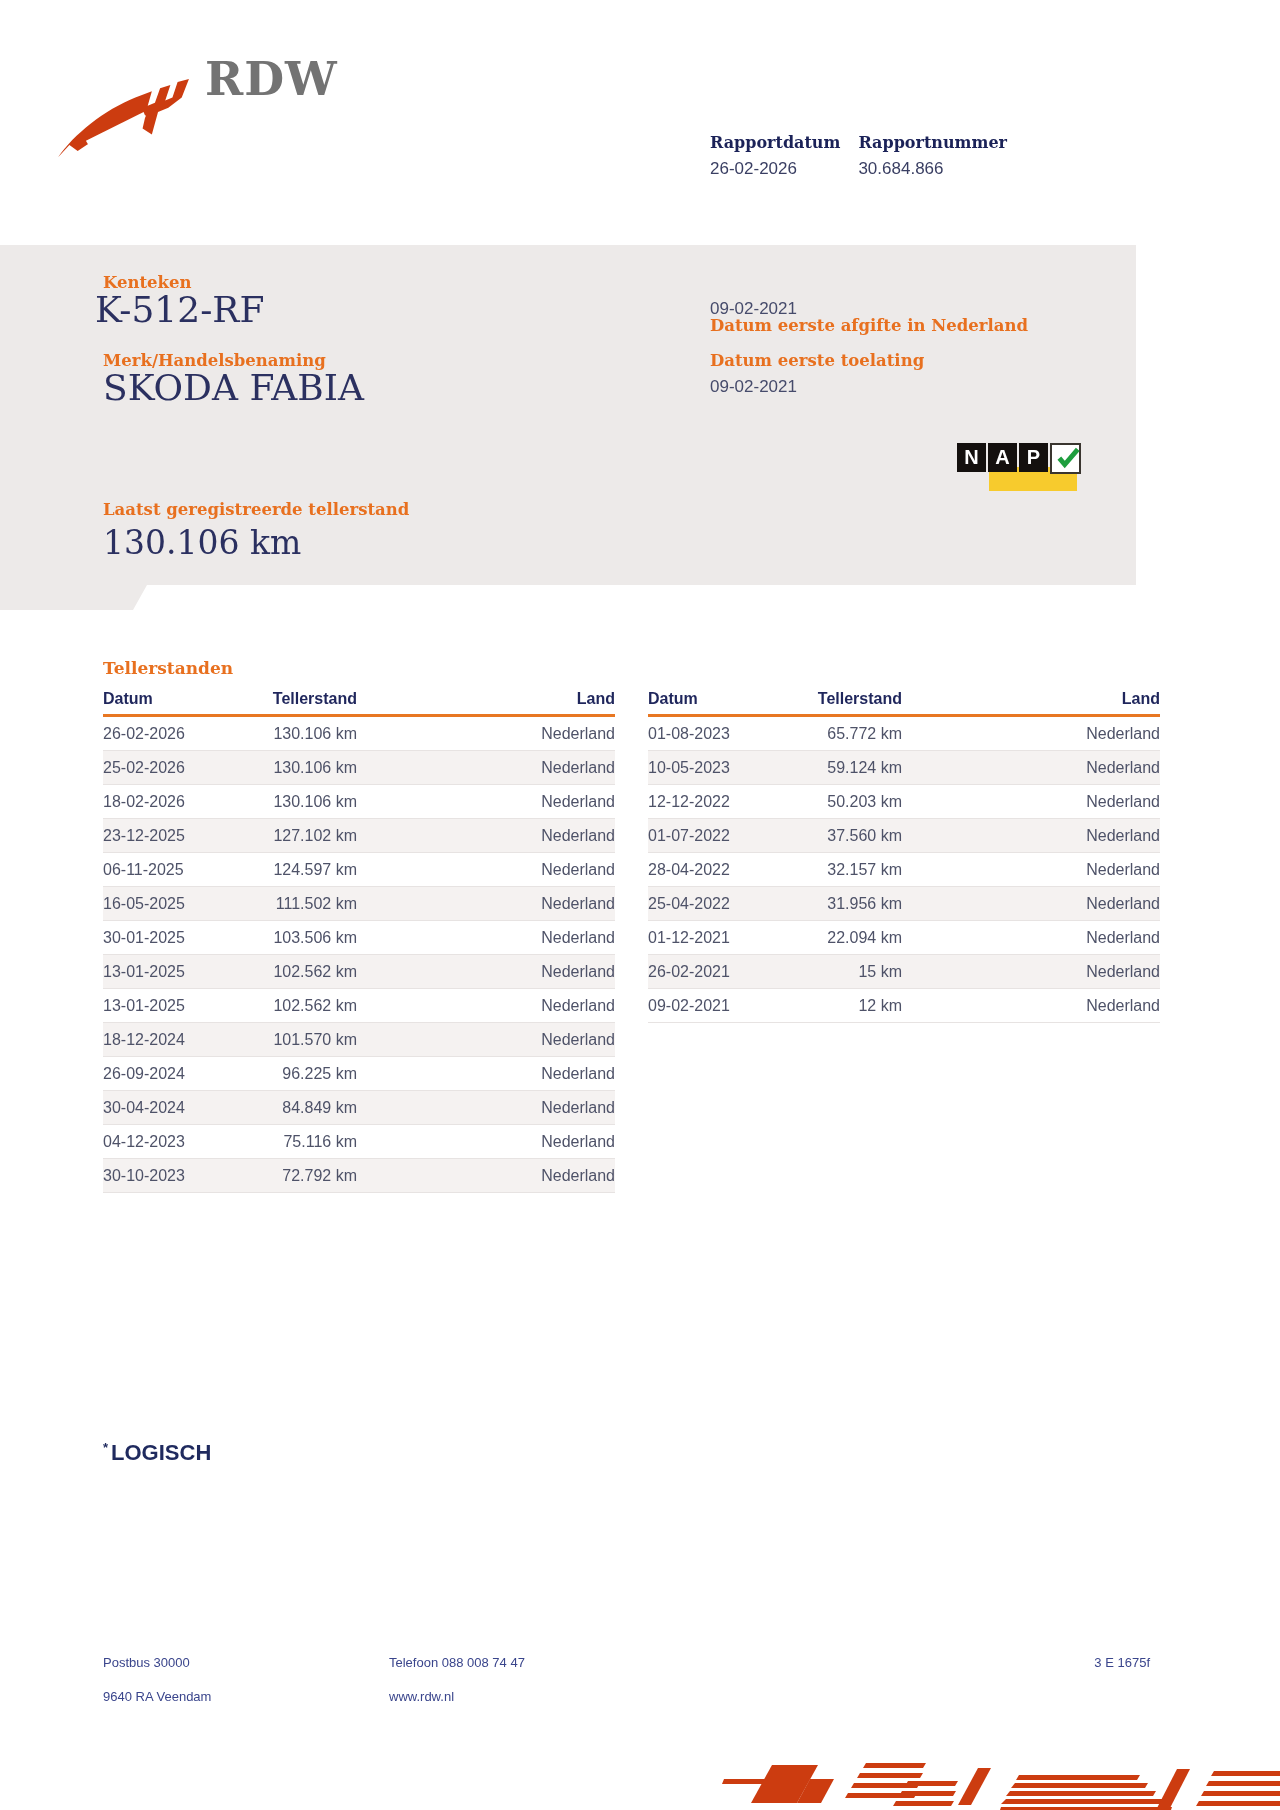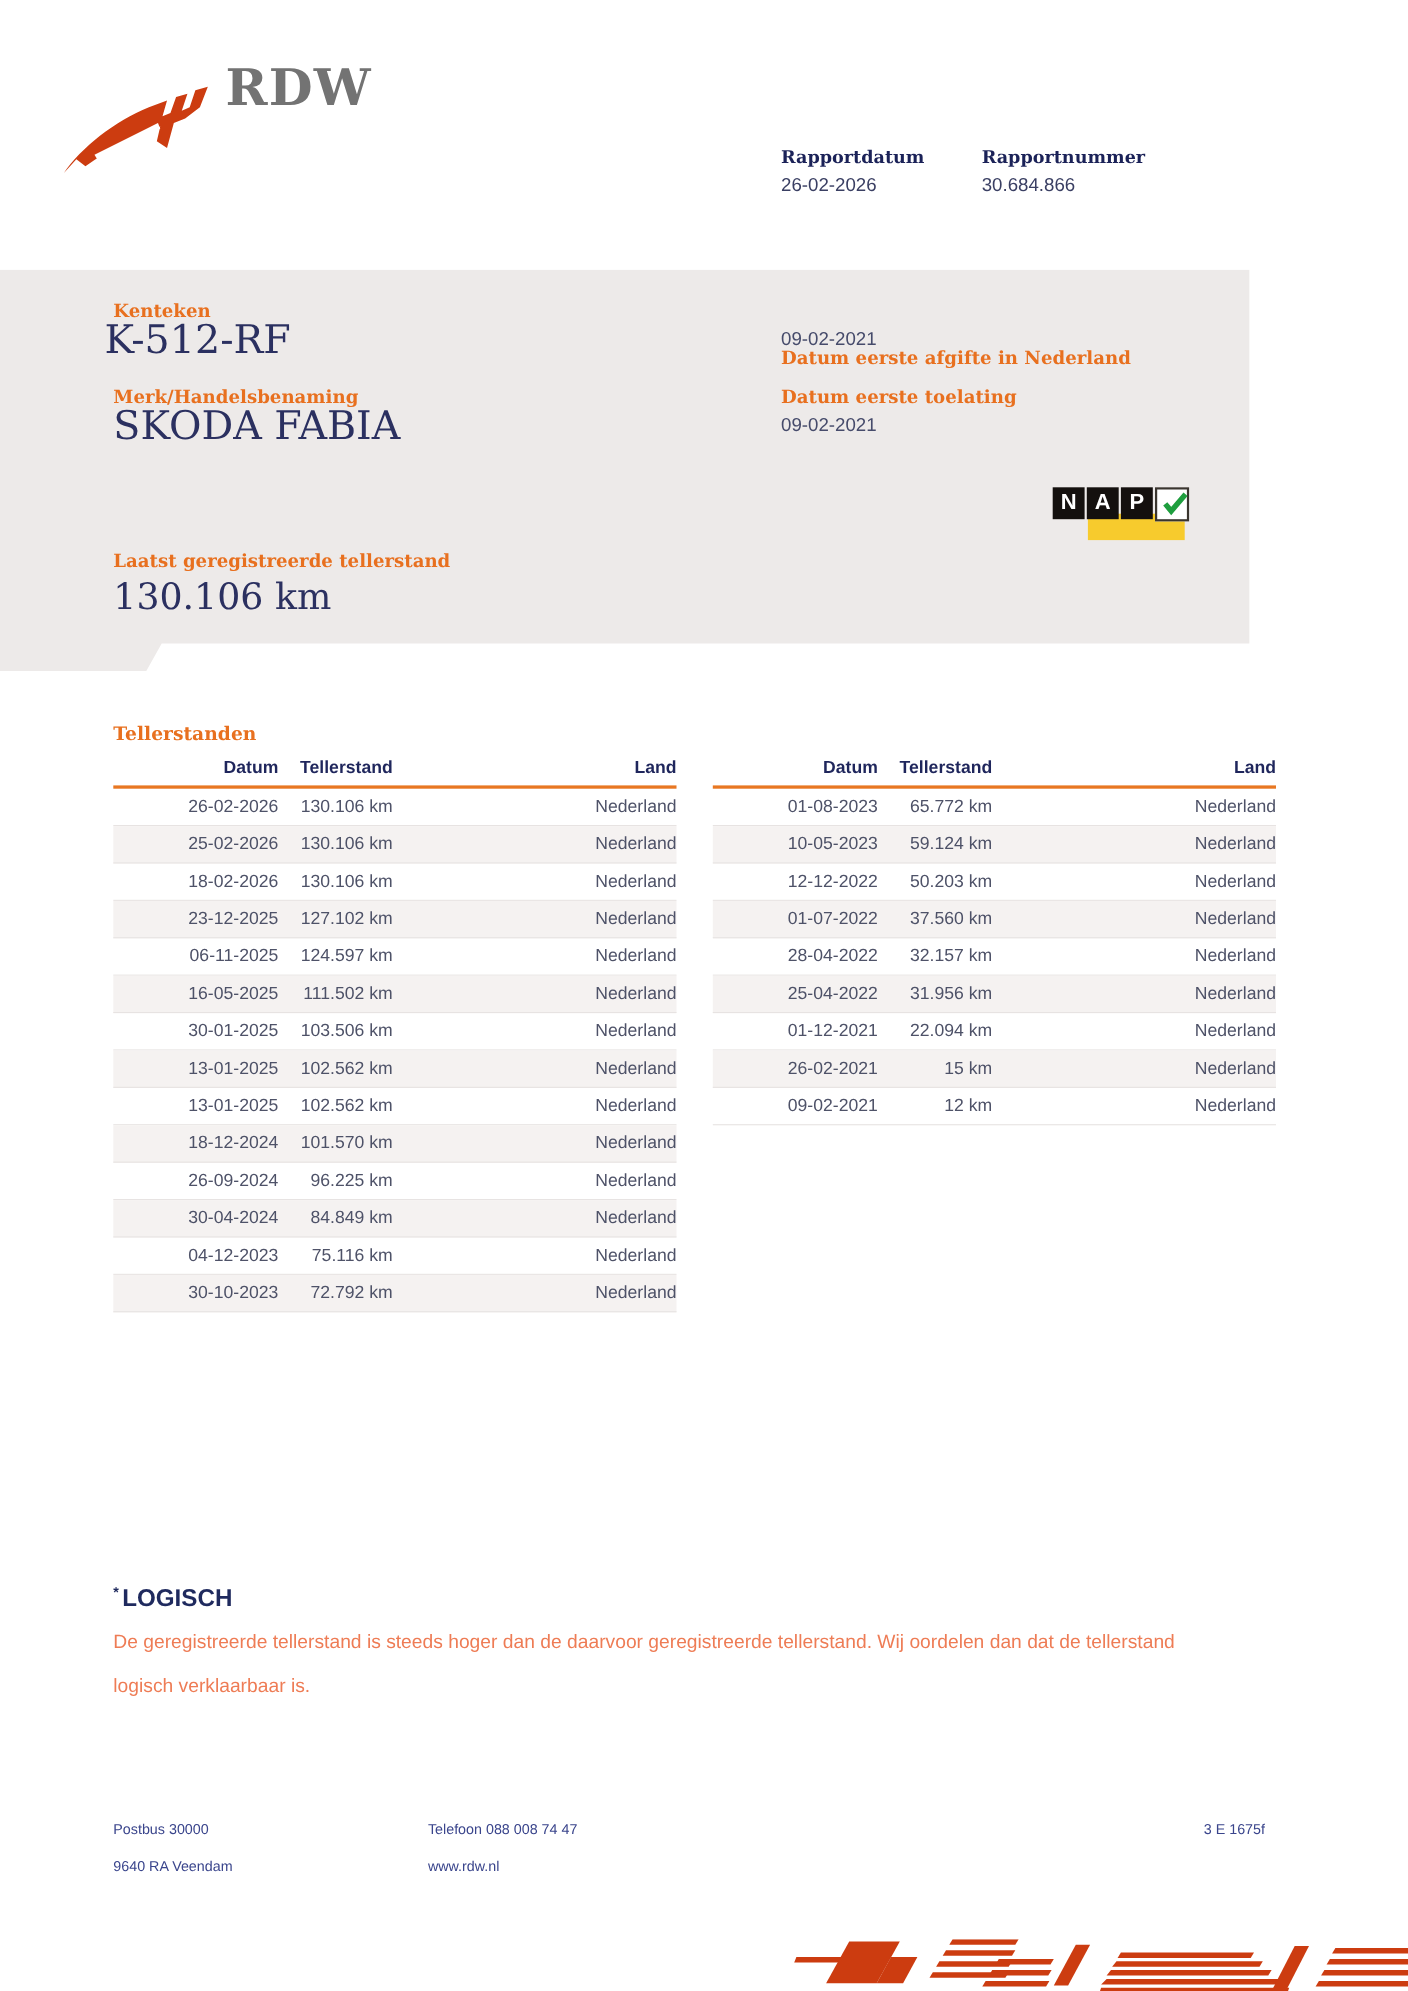--- a/index.html
+++ b/index.html
@@ -5,21 +5,21 @@
   html,body{margin:0;padding:0;background:#fff;}
   .page{position:relative;width:1280px;height:1810px;background:#ffffff;overflow:hidden;
         font-family:"Liberation Sans",sans-serif;color:#2b3060;}
 
   
   .logo-swoosh{position:absolute;left:55px;top:68px;width:136px;height:94px;}
   .logo-text{position:absolute;left:205px;top:52px;font-family:"DejaVu Serif",serif;
              font-weight:bold;font-size:46px;color:#737373;letter-spacing:1px;}
   .doc-title{position:absolute;left:710px;top:55px;font-family:"DejaVu Serif",serif;
              font-size:35px;color:#e8711c;}
-  .report-meta{position:absolute;left:710px;top:133px;display:flex;gap:52px;}
+  .report-meta{position:absolute;left:710px;top:133px;display:flex;gap:18px;}
   .meta-label{font-family:"DejaVu Serif",serif;font-weight:bold;font-size:16px;color:#1b2258;}
   .meta-value{margin-top:7px;font-size:17px;color:#3a3f63;}
 
   
   .grey-box{position:absolute;left:0;top:245px;width:1276px;height:365px;background:#edeae9;
             clip-path:polygon(0 0,1136px 0,1136px 340px,147px 340px,133px 365px,0 365px);}
   .fld-label{position:absolute;font-family:"DejaVu Serif",serif;font-weight:bold;
              font-size:16.5px;color:#e8701f;}
   .fld-big{position:absolute;font-family:"DejaVu Serif",serif;font-size:36px;color:#2b3060;}
   .fld-val{position:absolute;font-size:17px;color:#464b6b;}
@@ -39,21 +39,21 @@
   .section-title{position:absolute;left:103px;top:658px;font-family:"DejaVu Serif",serif;
                  font-weight:bold;font-size:17px;color:#e8701f;}
   .tables{position:absolute;left:103px;top:690px;width:1057px;display:flex;gap:33px;}
   .otable{width:512px;}
   .thead{display:flex;height:21px;padding-bottom:3px;border-bottom:3px solid #e87722;
          font-weight:bold;font-size:16px;color:#1f265c;}
   .trow{display:flex;height:33px;align-items:center;font-size:16px;color:#4e5268;
         border-bottom:1px solid #e7e3e2;}
   .trow:nth-child(even){background:#f5f2f1;}
   .cell{white-space:nowrap;}
-  .c-datum{width:150px;text-align:right;}
+  .c-datum{width:150px;text-align:left;}
   .c-tellerstand{width:104px;text-align:right;}
   .c-land{flex:1;text-align:right;}
   .thead .c-tellerstand{text-align:right;}
 
   
   .expl-title{position:absolute;left:103px;top:1440px;font-size:22px;font-weight:bold;color:#1f2a5e;}
   .expl-title .ast{font-size:13px;vertical-align:8px;margin-right:3px;}
   .expl-text{position:absolute;left:103px;top:1472px;width:980px;font-size:17.5px;
              line-height:40px;color:#ee7c55;}
 
@@ -252,21 +252,20 @@
           <div class="trow">
             <div class="cell c-datum">09-02-2021</div>
             <div class="cell c-tellerstand">12 km</div>
             <div class="cell c-land">Nederland</div>
           </div>
         </div>
     </div>
   </div>
 
   <div class="expl-title"><span class="ast">*</span><span>LOGISCH</span></div>
-  <div class="expl-text">De geregistreerde tellerstand is steeds hoger dan de daarvoor geregistreerde tellerstand. Wij oordelen dan dat de tellerstand logisch verklaarbaar is.</div>
 
   <div class="footer">
     <div class="f-left">
       <div class="f-line">Postbus 30000</div>
       <div class="f-line">9640 RA Veendam</div>
     </div>
     <div class="f-mid">
       <div class="f-line">Telefoon 088 008 74 47</div>
       <div class="f-line">www.rdw.nl</div>
     </div>

